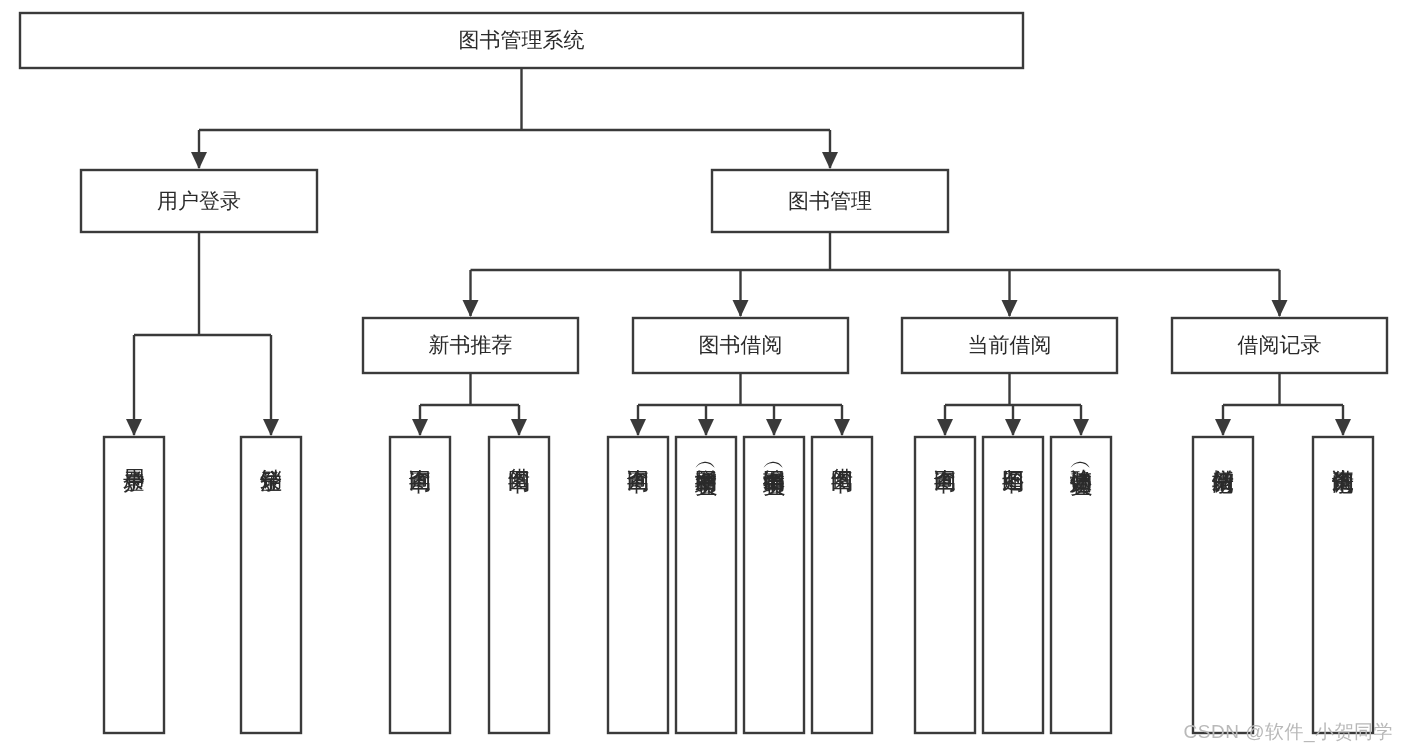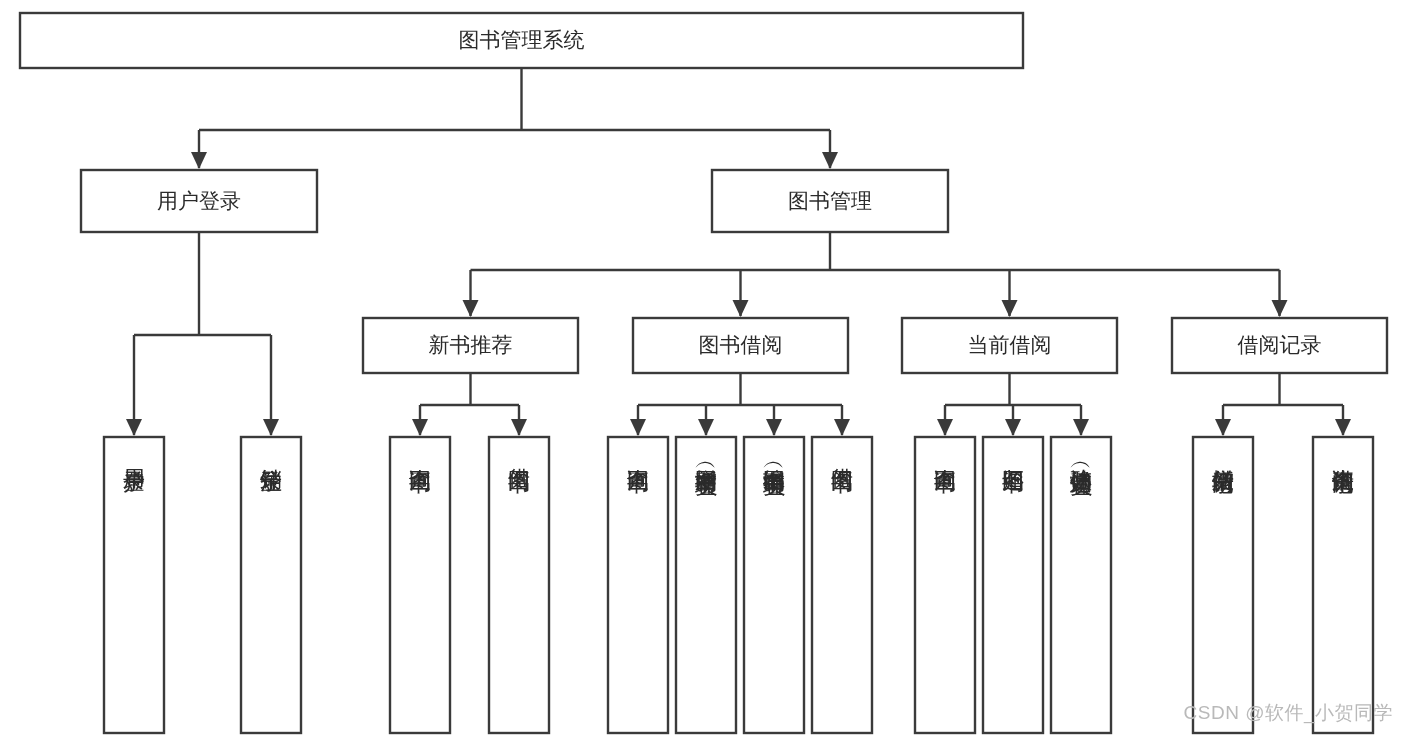--- a/index.html
+++ b/index.html
@@ -64,21 +64,21 @@
     font-family: "Liberation Sans", "DejaVu Sans", sans-serif;
     font-size: 22px;
     line-height: 1.08;
     color: #2b2b2b;
     letter-spacing: 1px;
     white-space: nowrap;
   }
   .watermark {
     position: absolute;
     right: 12px;
-    bottom: 21px;
+    bottom: 2px;
     font-family: "Liberation Sans", "DejaVu Sans", sans-serif;
     font-size: 19px;
     color: #b9b9b9;
     letter-spacing: 0.5px;
     user-select: none;
     white-space: nowrap;
   }
 </style>
 </head>
 <body>

